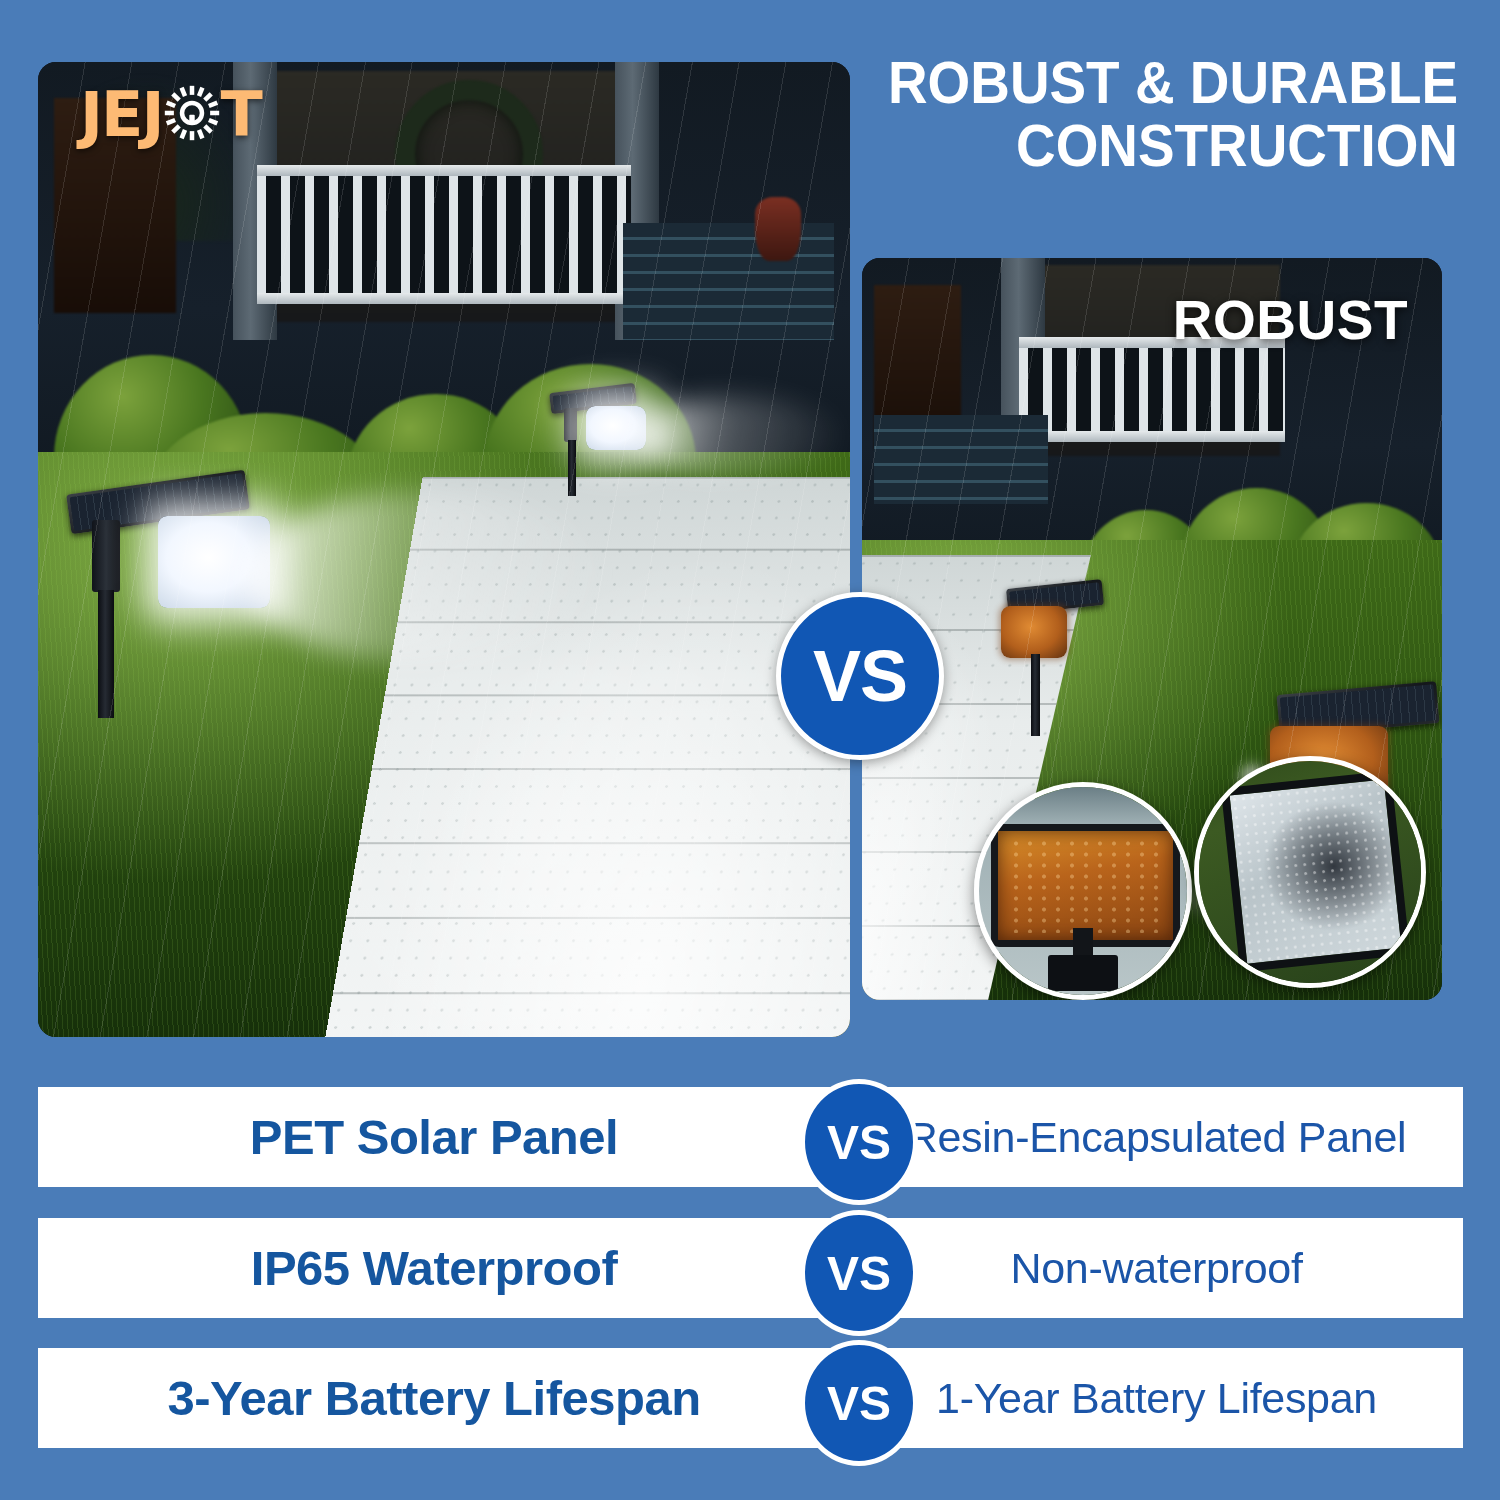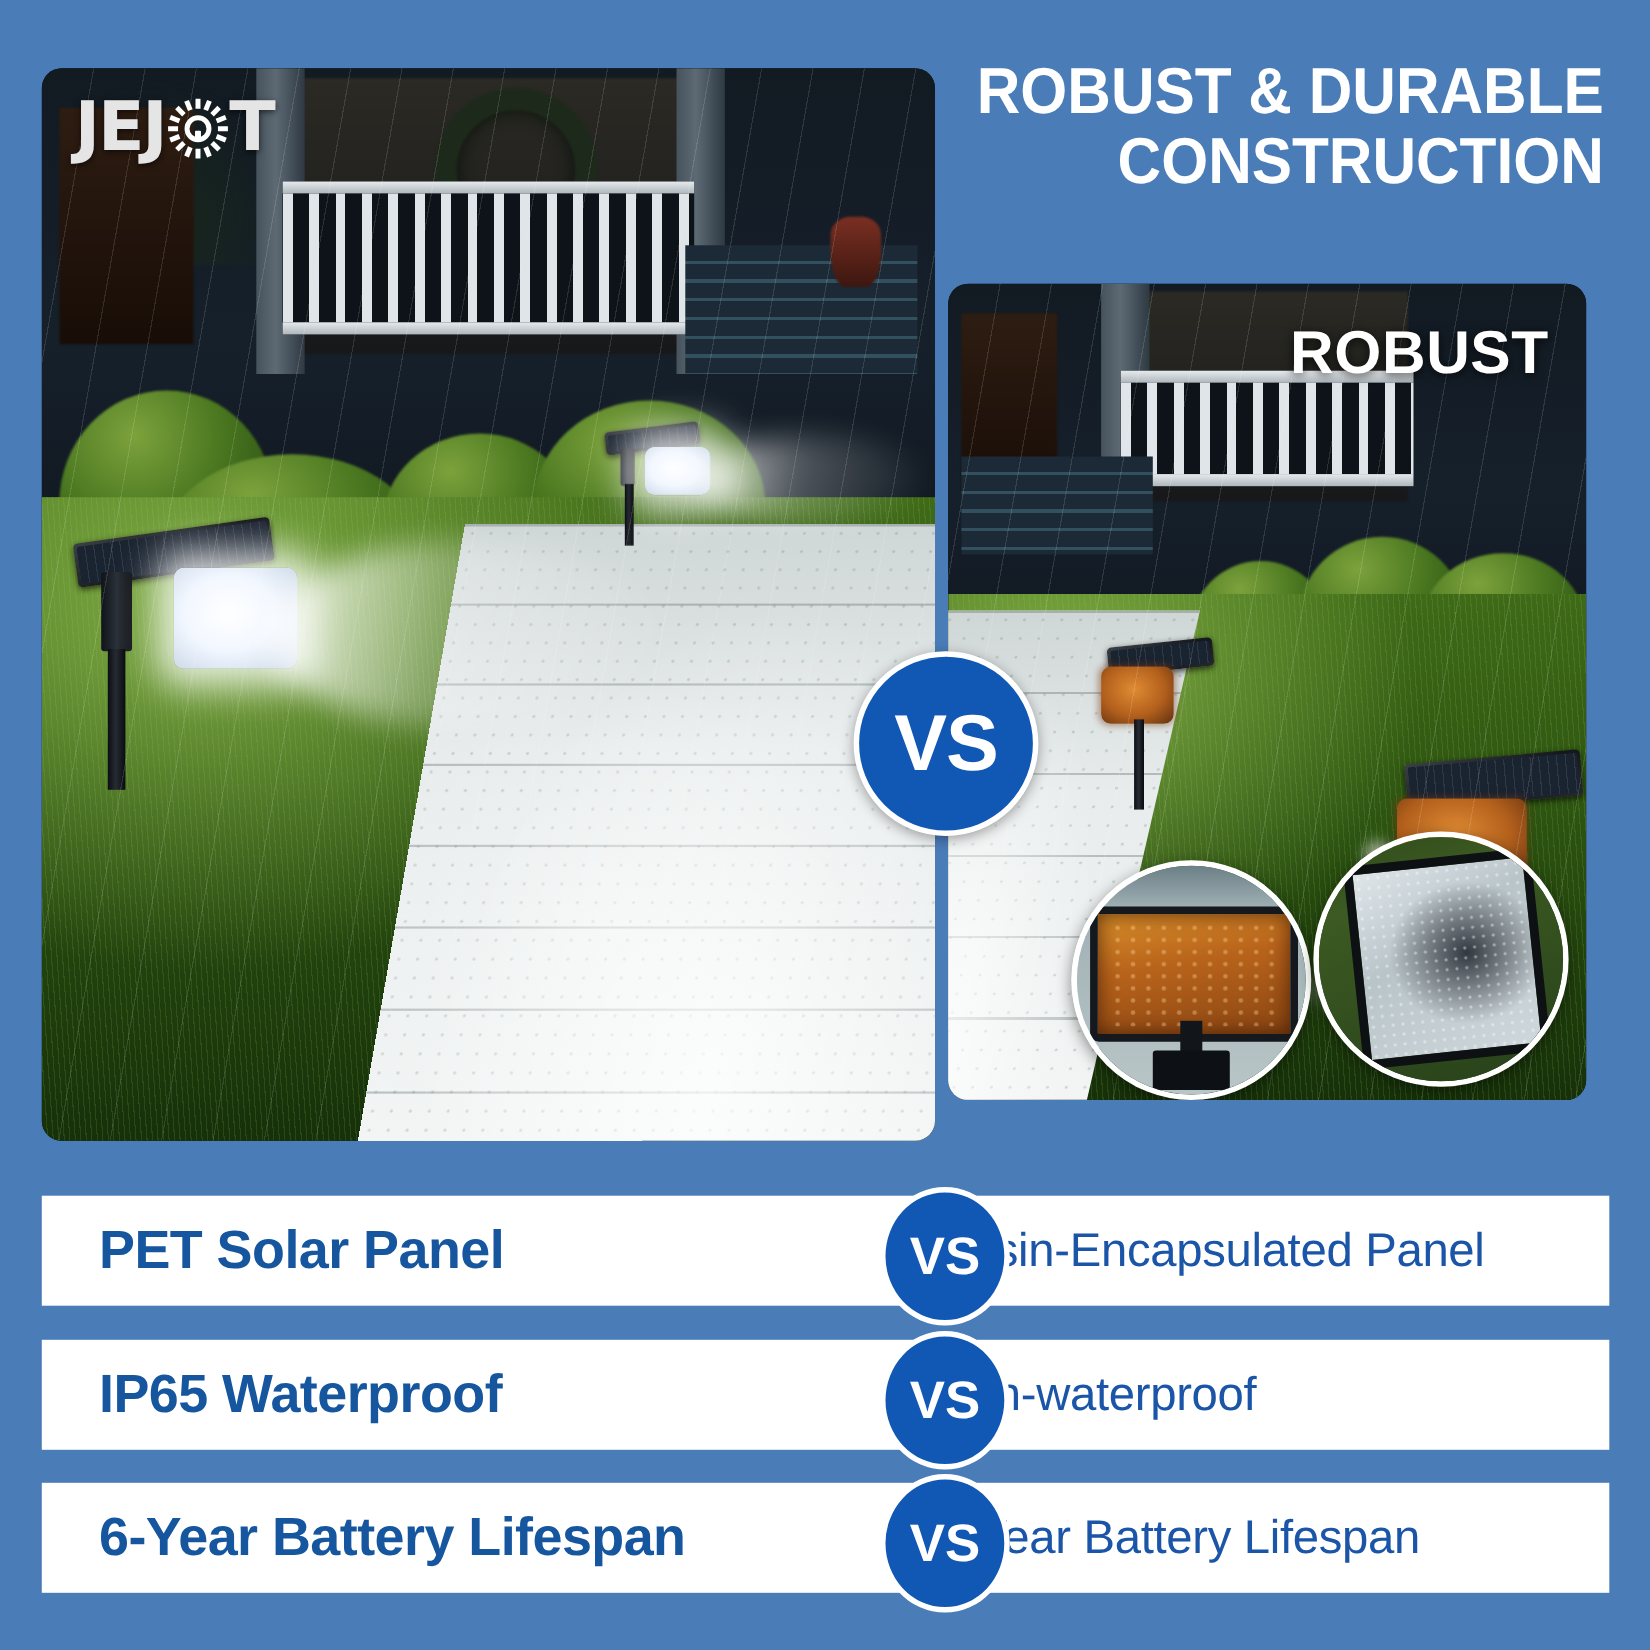--- a/index.html
+++ b/index.html
@@ -325,25 +325,25 @@
     position:absolute;
     width: 230px; height: 18px;
     background: linear-gradient(90deg, rgba(255,255,255,0.9), rgba(255,255,255,0.05));
     filter: blur(7px);
     transform-origin: left center;
   }
 
   
   .logo {
     position:absolute;
-    left: 30px; top: 22px;
+    left: 42px; top: 22px;
     display:flex;
-    align-items:flex-end;
+    align-items:flex-start;
     gap: 0px;
-    color:#e5e5e5;
+    color:#fdba74;
   }
   .logo-text {
     font-family: "DejaVu Sans", sans-serif;
     font-weight: 700;
     font-size: 62px;
     letter-spacing: -2px;
     line-height: 1;
     text-shadow: 0 2px 6px rgba(0,0,0,.6);
   }
   .logo-sun { display:block; }
@@ -382,20 +382,21 @@
     letter-spacing: -1px;
     z-index: 20;
   }
 
   
   .rows {
     position:absolute;
     left: 0; top: 1062px;
     width: 1500px;
     height: 438px;
+    text-align: center;
   }
   .row {
     position:absolute;
     left: 38px;
     width: 1425px;
     height: 100px;
     background:#ffffff;
     display:flex;
     align-items:center;
   }
@@ -616,21 +617,21 @@
 
     <div class="row r2">
       <div class="row-left">IP65 Waterproof</div>
       <div class="vs-row">
         <span>VS</span>
       </div>
       <div class="row-right">Non-waterproof</div>
     </div>
 
     <div class="row r3">
-      <div class="row-left">6-Year Battery Lifespan</div>
+      <div class="row-left">3-Year Battery Lifespan</div>
       <div class="vs-row">
         <span>VS</span>
       </div>
       <div class="row-right">1-Year Battery Lifespan</div>
     </div>
   </div>
 
 </div>
 
 </body></html>

